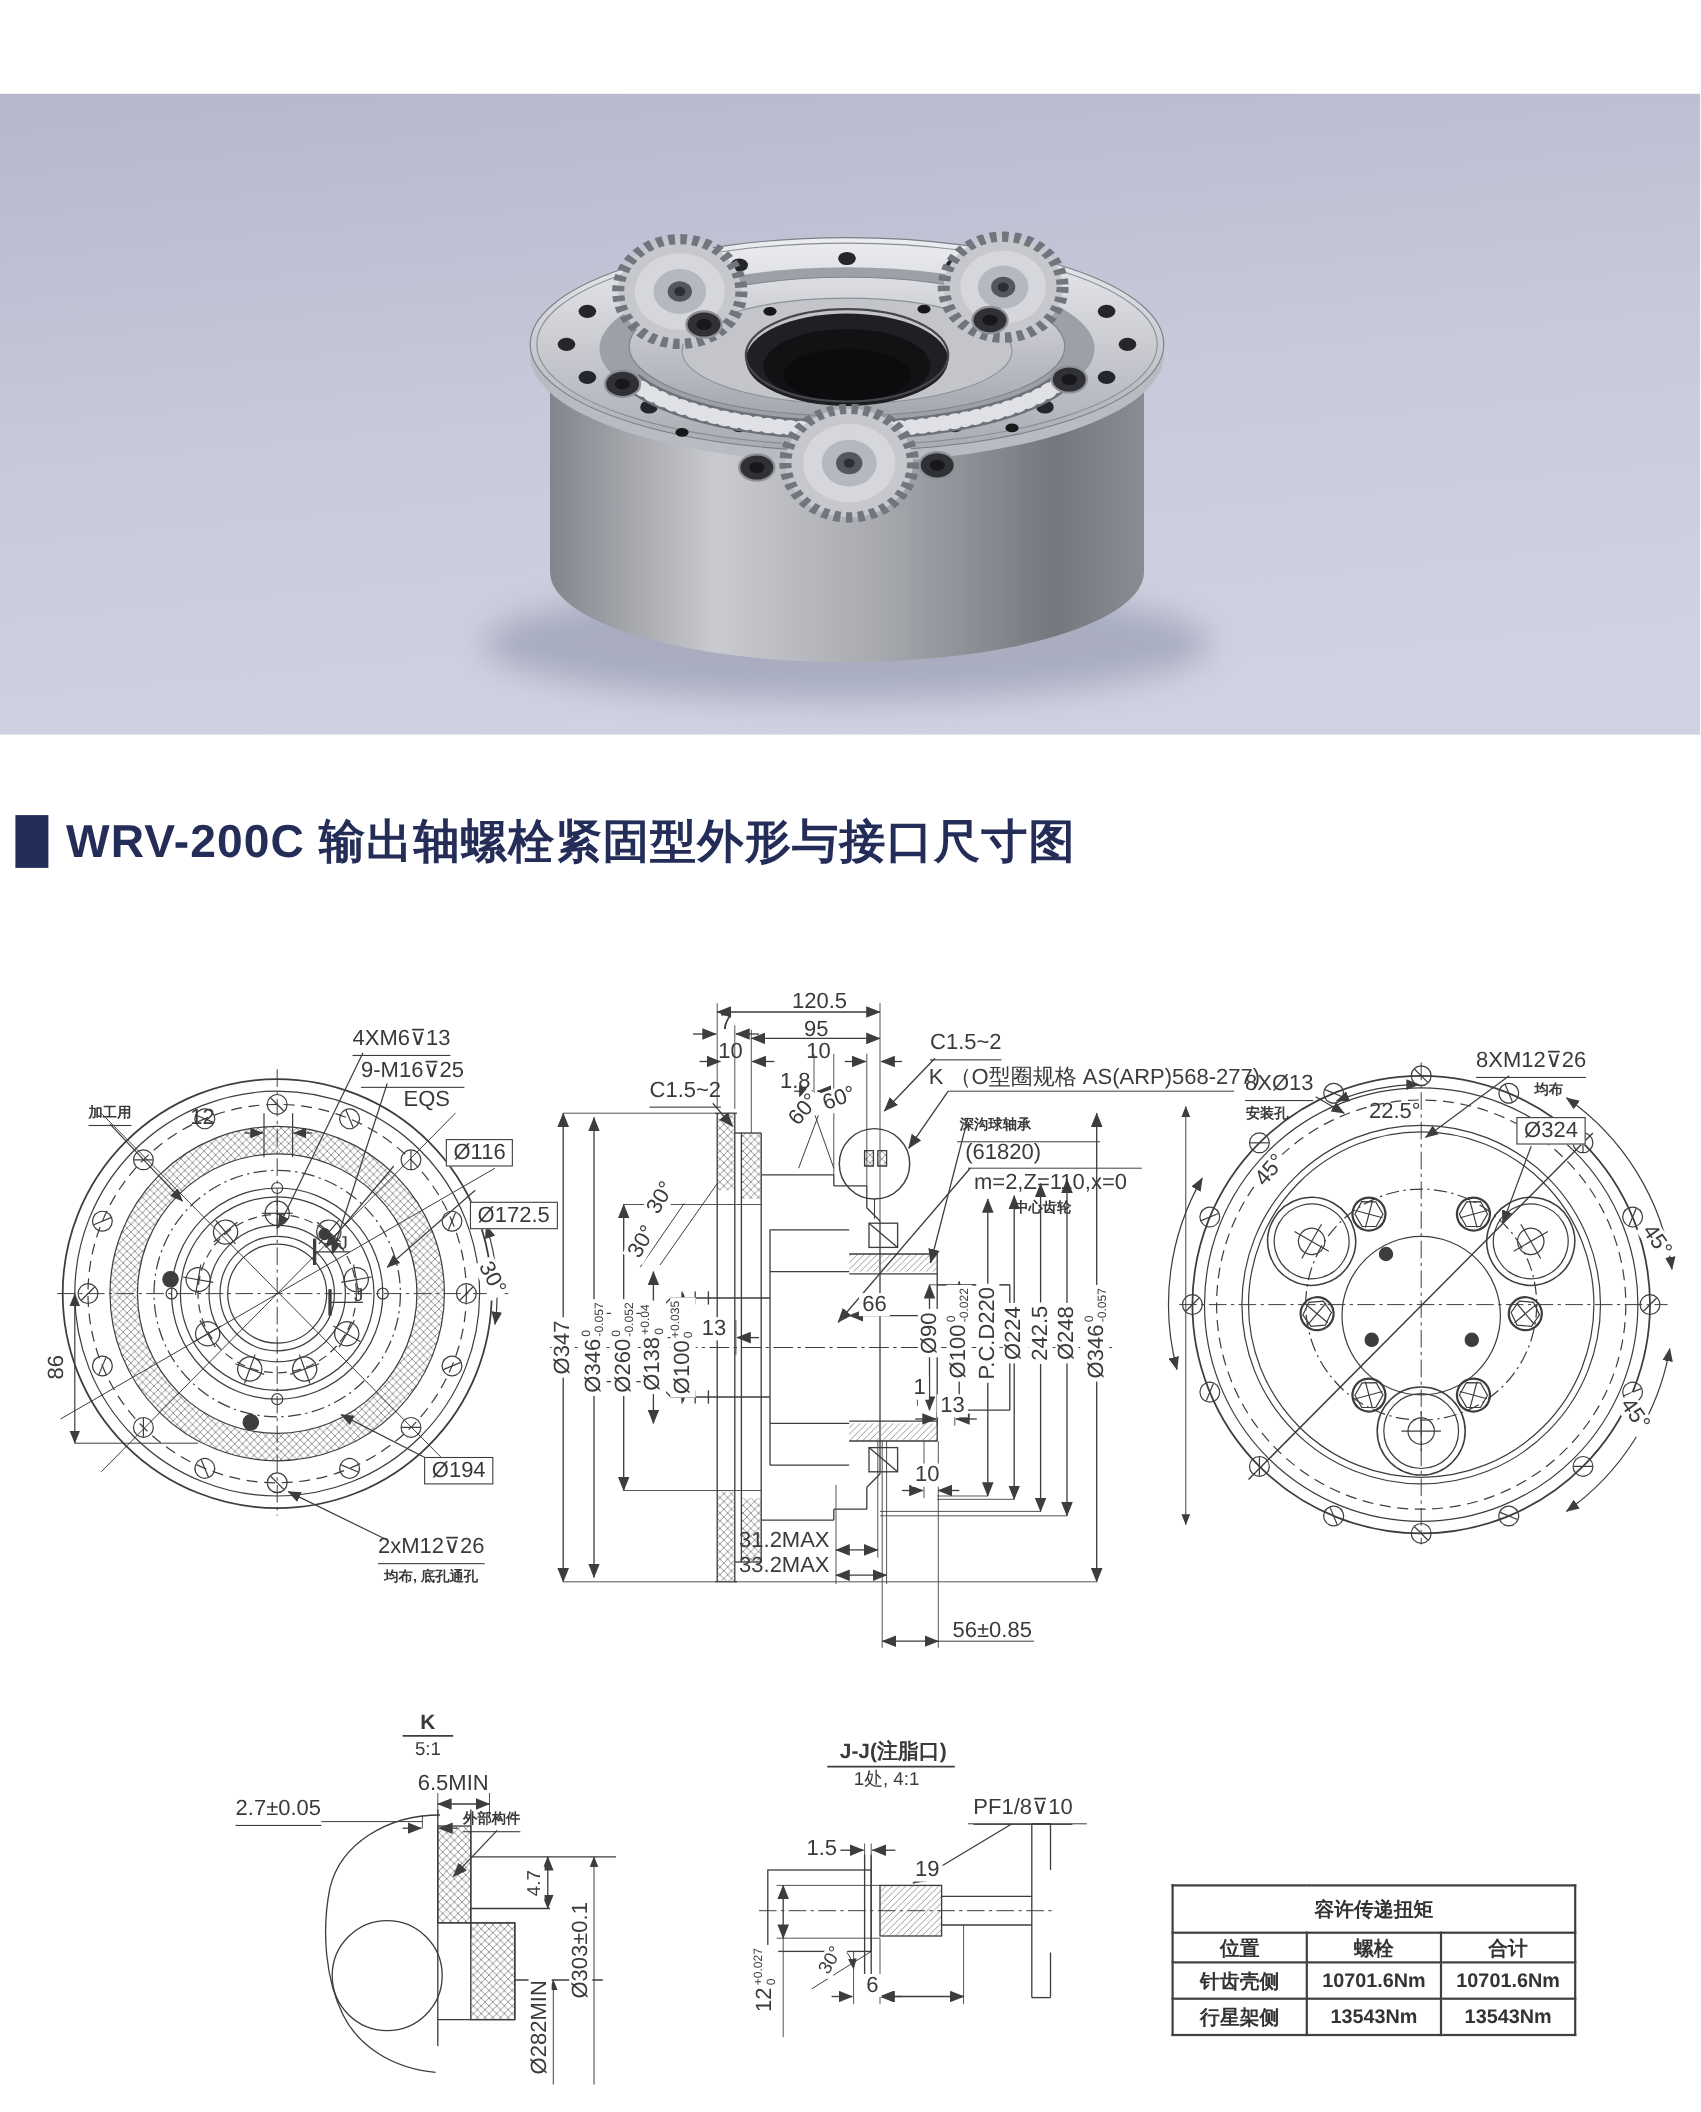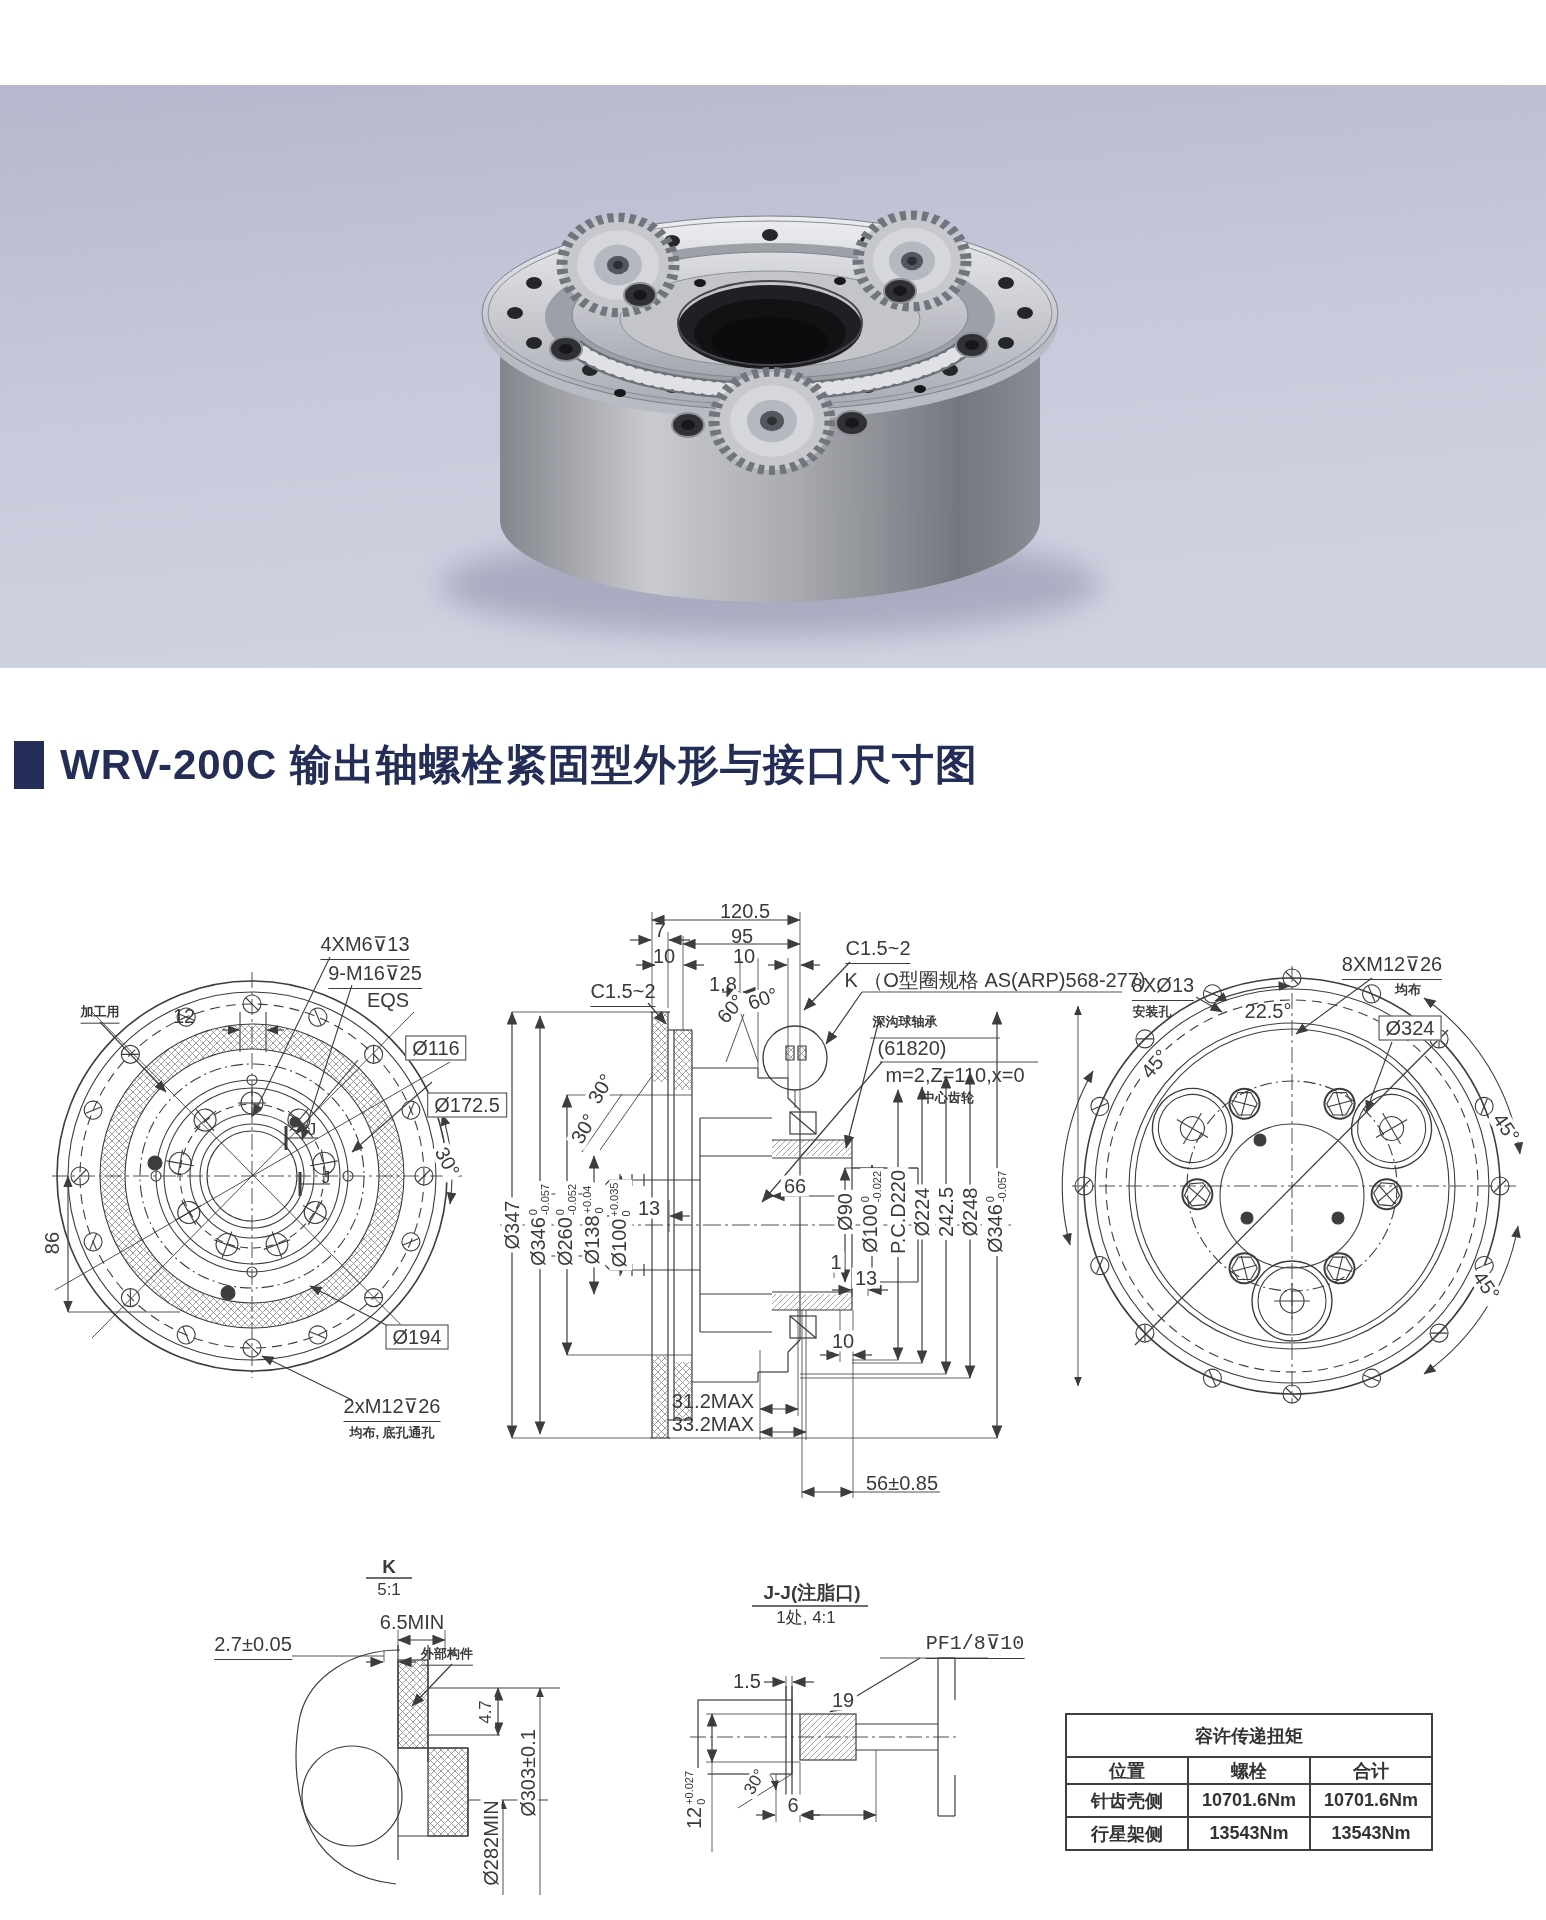--- a/index.html
+++ b/index.html
@@ -631,21 +631,21 @@
   <div class="lbl md" style="left:389px;top:1590px;">5:1</div>
   <div class="lbl" style="left:412px;top:1622px;">6.5MIN</div>
   <div class="lbl ul" style="left:253px;top:1647px;">2.7±0.05</div>
   <div class="lbl sm ul" style="left:447px;top:1656px;">外部构件</div>
   <div class="lbl rv bgw md" style="left:486px;top:1712px;">4.7</div>
   <div class="lbl rv bgw" style="left:528px;top:1773px;">Ø303±0.1</div>
   <div class="lbl rv bgw" style="left:491px;top:1843px;">Ø282MIN</div>
 
   <div class="lbl ttl2" style="left:812px;top:1593px;">J-J(注脂口)</div>
   <div class="lbl md" style="left:806px;top:1618px;">1处, 4:1</div>
-  <div class="lbl ul" style="left:975px;top:1646px;font-family:Liberation Mono, monospace;">PF1/8⊽10</div>
+  <div class="lbl ul" style="left:930px;top:1646px;">PF1/8⊽10</div>
   <div class="lbl" style="left:747px;top:1681px;">1.5</div>
   <div class="lbl r60m bgw md" style="left:755px;top:1782px;">30°</div>
   <div class="lbl rv bgw" style="left:696px;top:1800px;"><span>12</span><span class="tol">
         <i>+0.027</i>
         <i>0</i>
       </span></div>
   <div class="lbl bgw" style="left:793px;top:1805px;">6</div>
   <div class="lbl bgw" style="left:843px;top:1700px;">19</div>
 
   <table id="torque">

